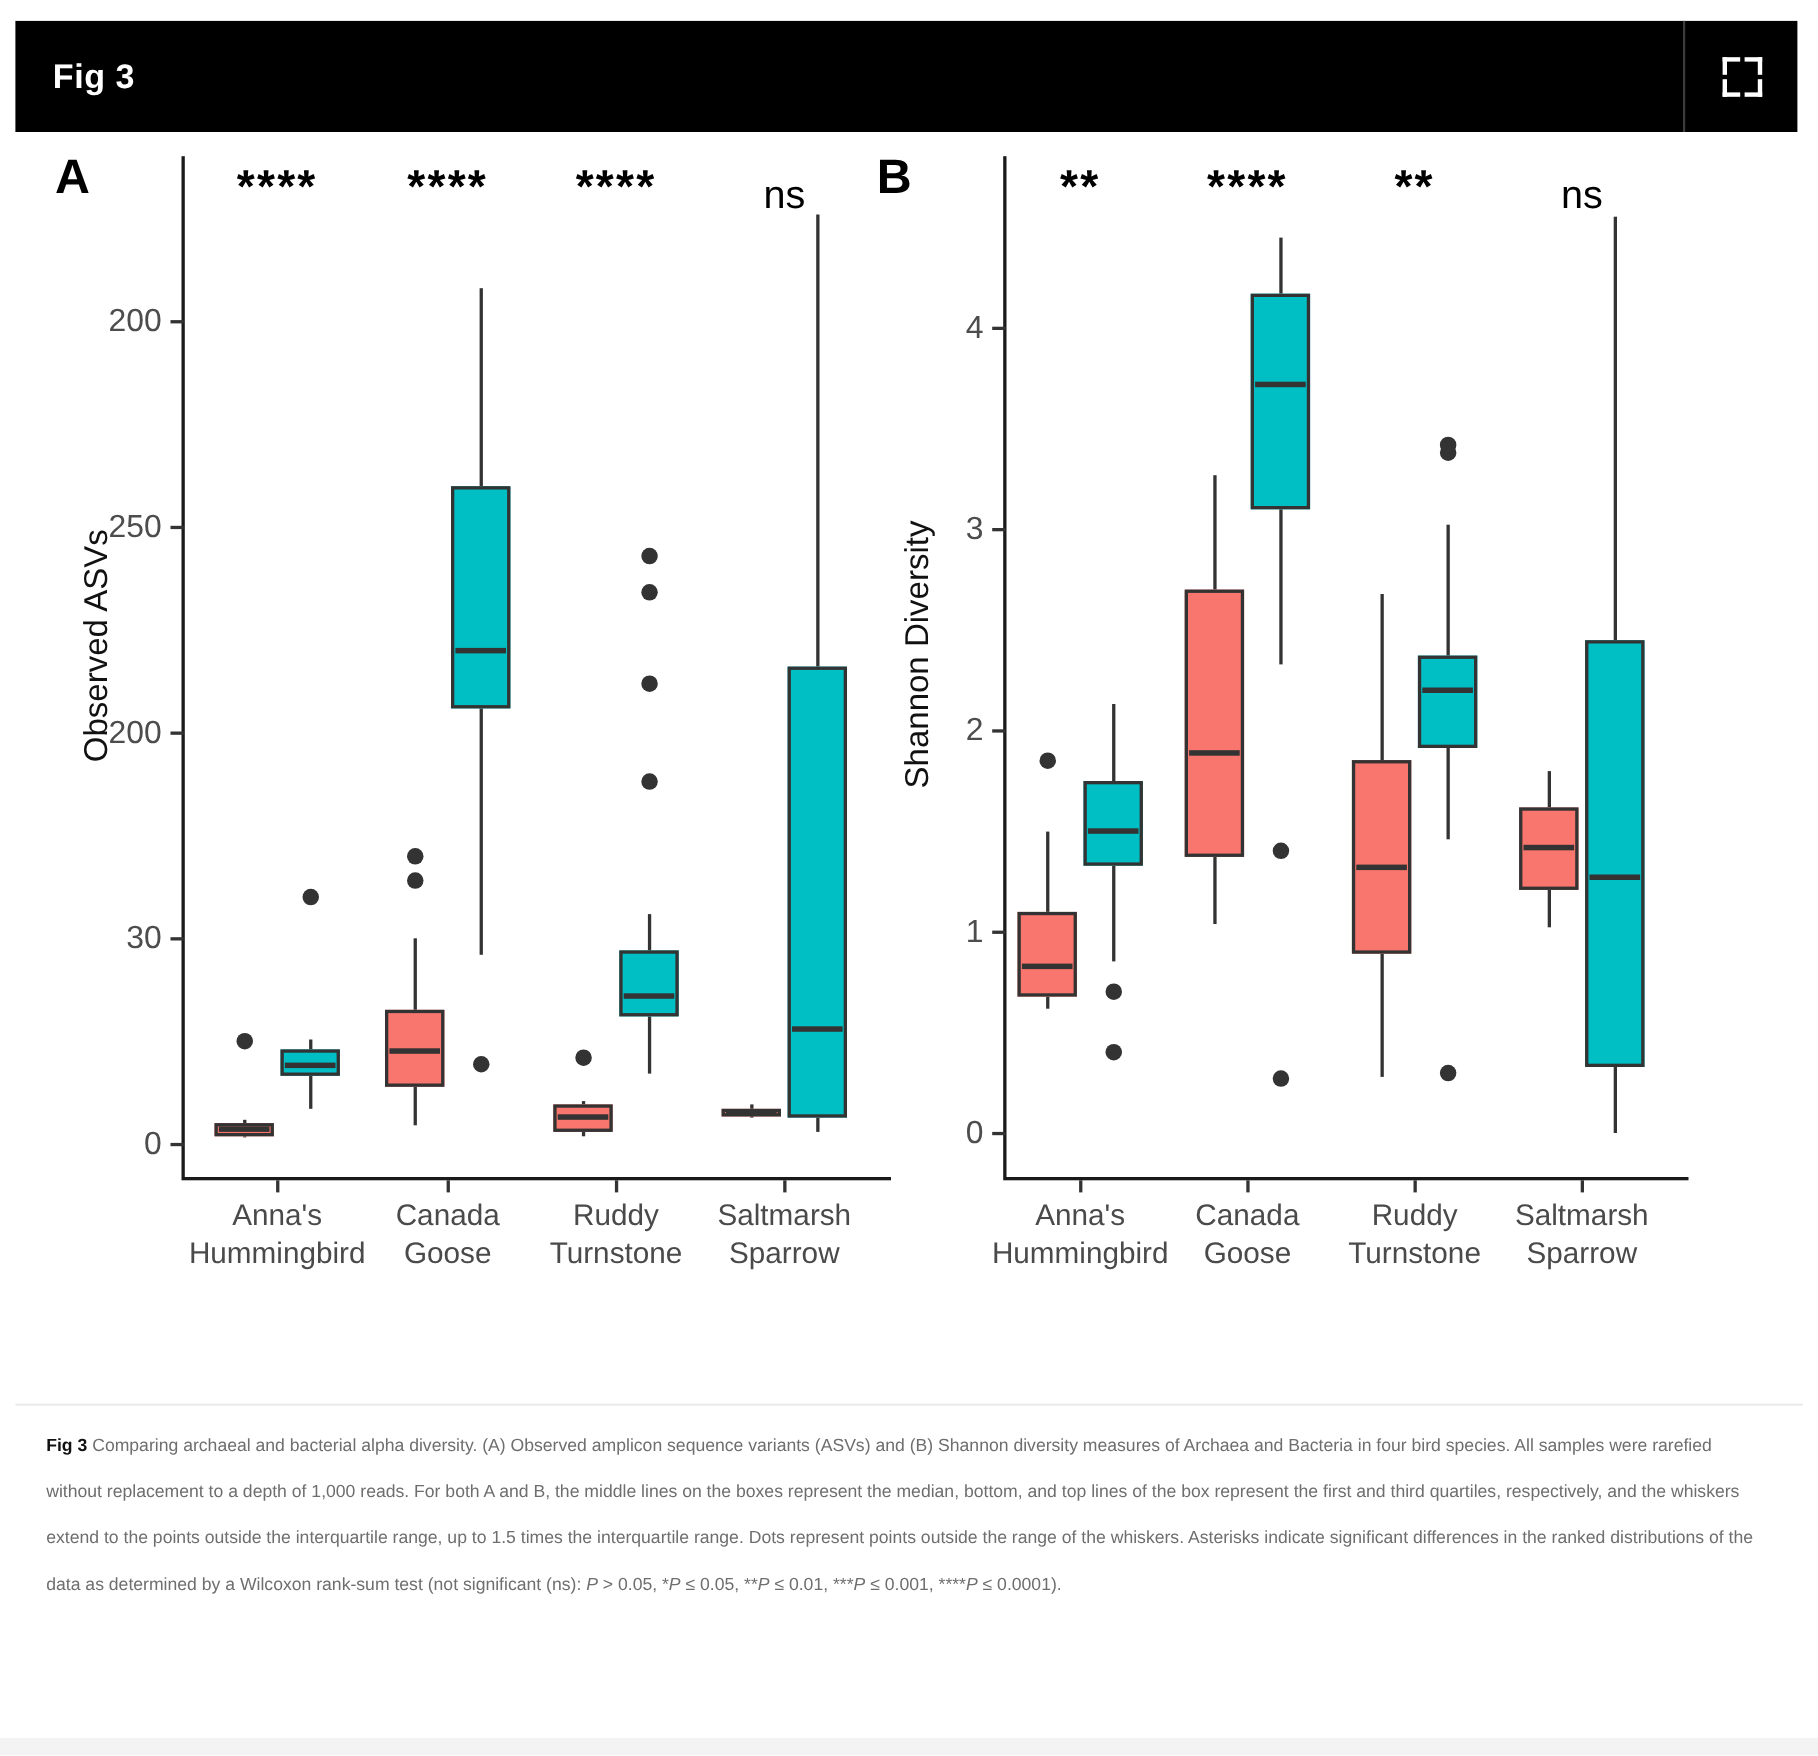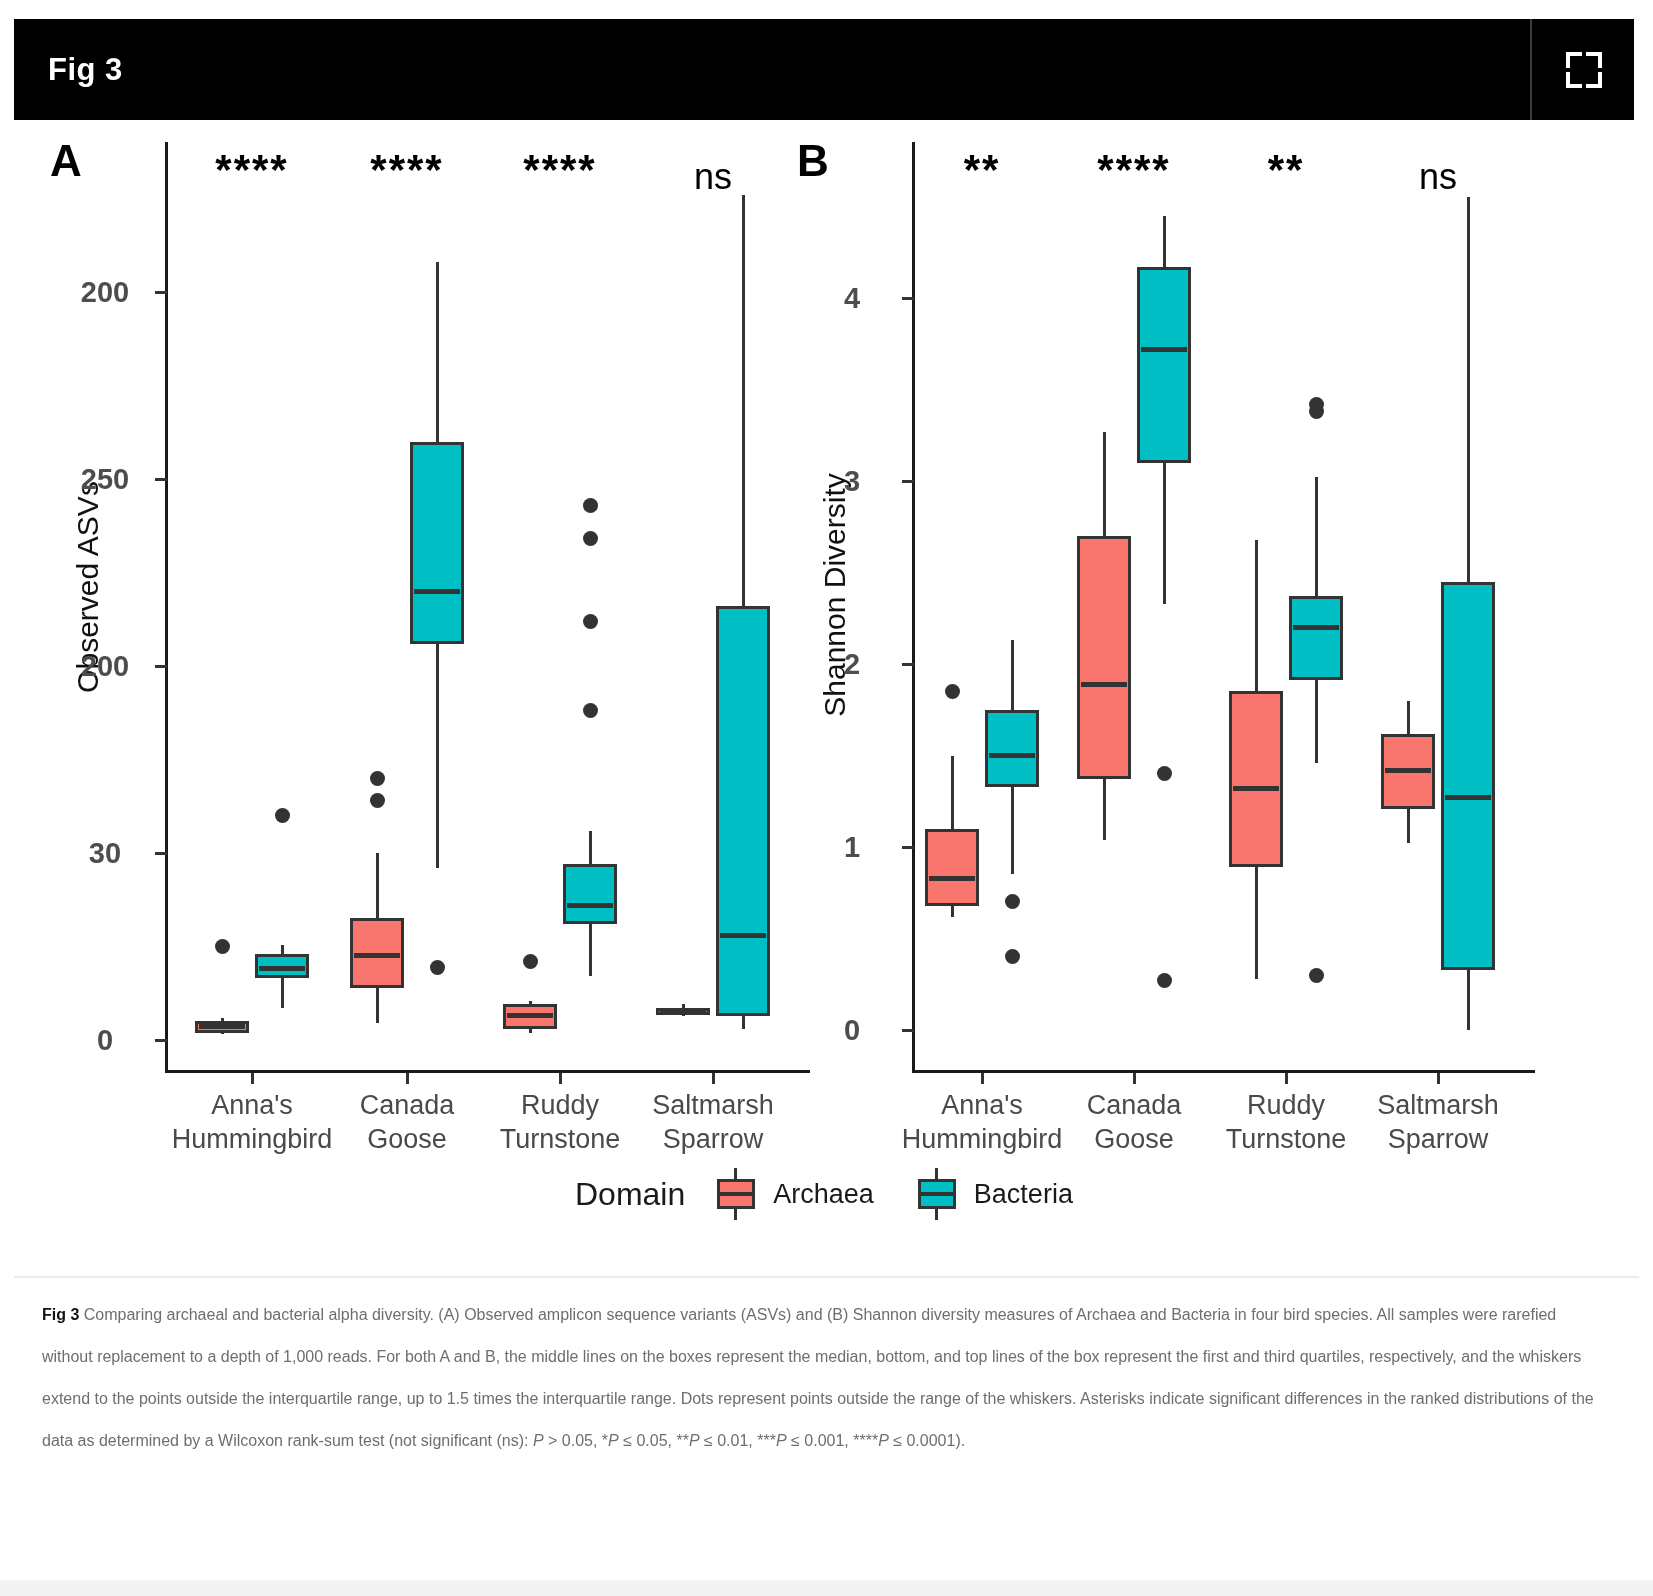--- a/index.html
+++ b/index.html
@@ -17,21 +17,21 @@
   .corner{position:absolute;width:12px;height:12px;border:0 solid #fff;}
   .corner.tl{top:0;left:0;border-top-width:4px;border-left-width:4px;}
   .corner.tr{top:0;right:0;border-top-width:4px;border-right-width:4px;}
   .corner.bl{bottom:0;left:0;border-bottom-width:4px;border-left-width:4px;}
   .corner.br{bottom:0;right:0;border-bottom-width:4px;border-right-width:4px;}
   
   #figure-canvas{position:absolute;left:0;top:0;width:1653px;height:1280px;}
   .vline{position:absolute;width:3px;background:#1a1a1a;}
   .hline{position:absolute;height:3px;background:#1a1a1a;}
   .ytick{position:absolute;width:12px;height:3px;background:#333;}
-  .ytick-label{position:absolute;width:84px;text-align:center;font-size:29px;color:#4d4d4d;line-height:34px;font-weight:bold;}
+  .ytick-label{position:absolute;width:84px;text-align:right;font-size:29px;color:#4d4d4d;line-height:34px;}
   .xtick{position:absolute;width:3px;height:11px;background:#333;}
   .cat-label{position:absolute;width:230px;text-align:center;font-size:27px;color:#4a4a4a;line-height:34px;}
   .sig{position:absolute;width:230px;text-align:center;color:#000;}
   .sig-stars{font-size:42px;font-weight:700;letter-spacing:2px;}
   .sig-ns{font-size:36px;font-weight:400;}
   .wh{position:absolute;width:3px;background:#333;}
   .bx{position:absolute;border:3px solid #333;box-sizing:border-box;}
   .median{position:absolute;height:5px;background:#333;}
   .dot{position:absolute;width:15px;height:15px;border-radius:50%;background:#333;}
   .panel-letter{position:absolute;font-size:44px;font-weight:700;color:#000;}
@@ -225,37 +225,18 @@
       <div class="median" style="left: 1293px; top: 624.9px; width: 46px;"></div>
       <div class="dot" style="left: 1308.5px; top: 403.96px;"></div>
       <div class="dot" style="left: 1308.5px; top: 396.64px;"></div>
       <div class="dot" style="left: 1308.5px; top: 967.6px;"></div>
       <div class="wh" style="left: 1466.5px; top: 197.35px; height: 384.3px;"></div>
       <div class="wh" style="left: 1466.5px; top: 969.61px; height: 60.39px;"></div>
       <div class="bx" style="left: 1441px; top: 581.65px; width: 54px; height: 387.96px; background: rgb(0, 191, 196);"></div>
       <div class="median" style="left: 1445px; top: 795.09px; width: 46px;"></div>
     </div>
 
-  <div class="legend">
-    <span class="legend-title">Domain</span>
-    <span class="legend-item">
-      <span class="legend-glyph">
-        <span class="lg-line"></span>
-        <span class="lg-box" id="lg-box-0" style="background: rgb(248, 118, 109);"></span>
-        <span class="lg-med"></span>
-      </span>
-      <span class="legend-label">Archaea</span>
-    </span>
-    <span class="legend-item">
-      <span class="legend-glyph">
-        <span class="lg-line"></span>
-        <span class="lg-box" id="lg-box-1" style="background: rgb(0, 191, 196);"></span>
-        <span class="lg-med"></span>
-      </span>
-      <span class="legend-label">Bacteria</span>
-    </span>
-  </div>
 
   <div class="caption-divider"></div>
   <div class="caption"><span id="caption-text"><span class="cap-bold">Fig 3</span><span> Comparing archaeal and bacterial alpha diversity. (A) Observed amplicon sequence variants (ASVs) and (B) Shannon diversity measures of Archaea and Bacteria in four bird species. All samples were rarefied without replacement to a depth of 1,000 reads. For both A and B, the middle lines on the boxes represent the median, bottom, and top lines of the box represent the first and third quartiles, respectively, and the whiskers extend to the points outside the interquartile range, up to 1.5 times the interquartile range. Dots represent points outside the range of the whiskers. Asterisks indicate significant differences in the ranked distributions of the data as determined by a Wilcoxon rank-sum test (not significant (ns): </span><span class="cap-italic">P</span><span> &gt; 0.05, *</span><span class="cap-italic">P</span><span> ≤ 0.05, **</span><span class="cap-italic">P</span><span> ≤ 0.01, ***</span><span class="cap-italic">P</span><span> ≤ 0.001, ****</span><span class="cap-italic">P</span><span> ≤ 0.0001).</span></span></div>
   <div class="bottom-strip"></div>
 
 </div>
 
 </body></html>

